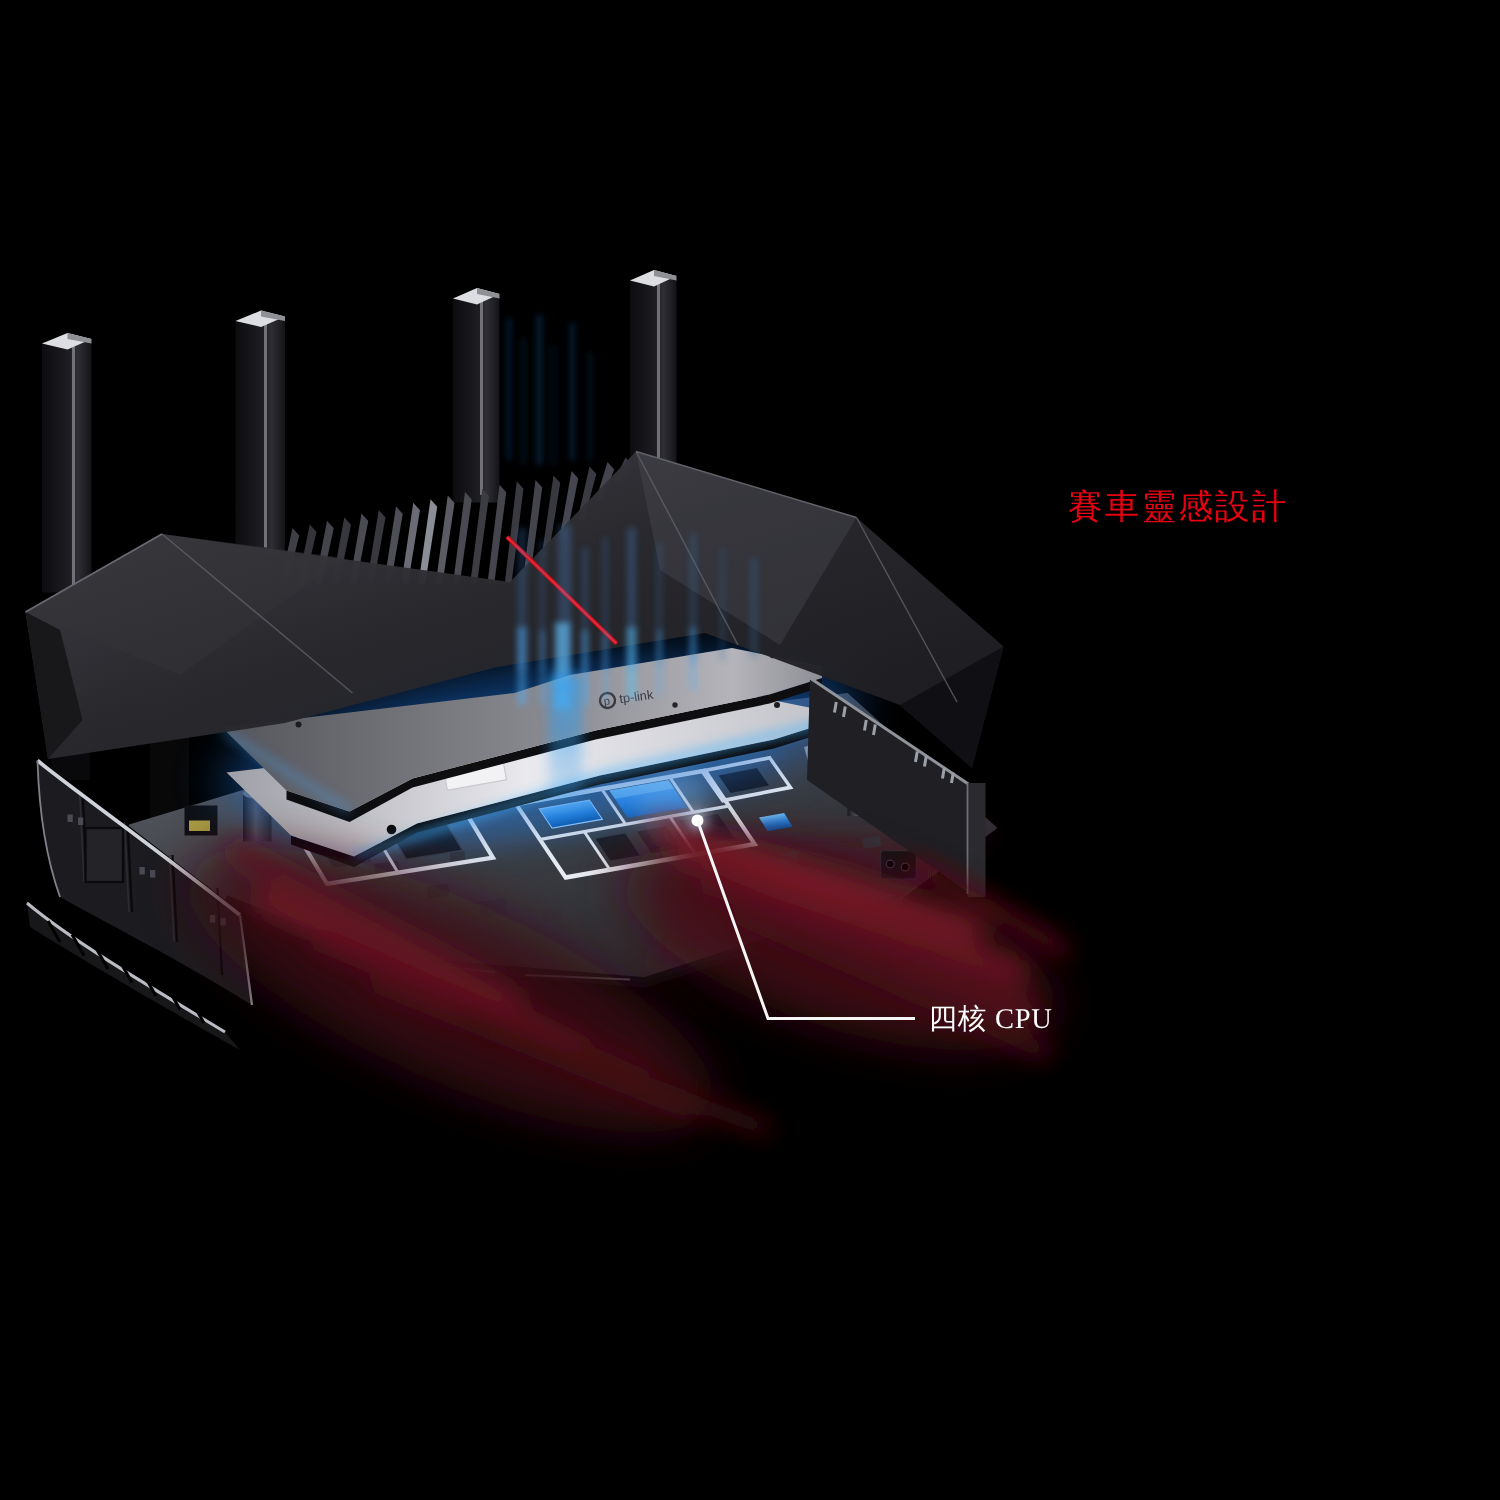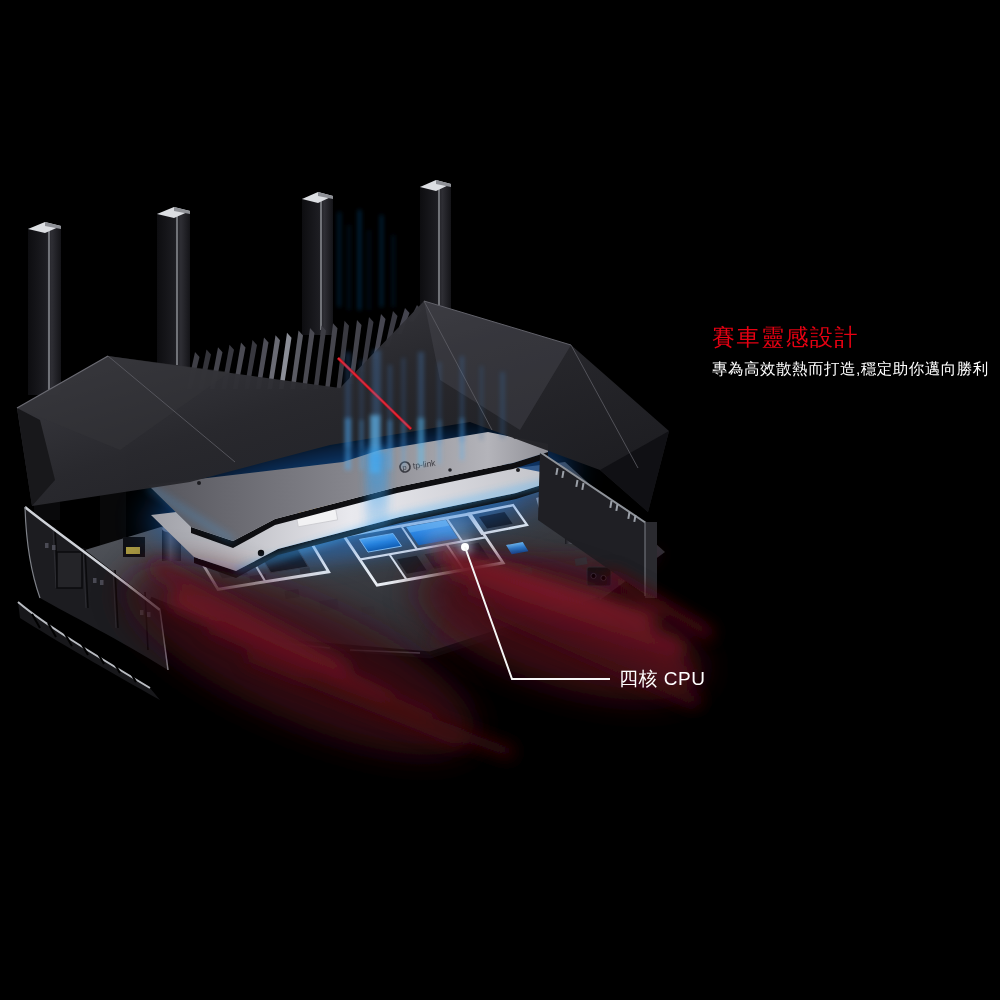--- a/index.html
+++ b/index.html
@@ -11,21 +11,21 @@
   .headline{
     position:absolute;left:712px;top:322px;
     font-size:23px;font-weight:400;letter-spacing:1.5px;white-space:nowrap;
   }
   .subheadline{
     position:absolute;left:712px;top:359px;
     font-size:15.5px;font-weight:400;letter-spacing:0.5px;white-space:nowrap;color:#fff;
   }
   .cpu-label{
     position:absolute;left:619px;top:666px;
-    font-size:19px;color:#fff;letter-spacing:0.5px;white-space:nowrap;
+    font-size:19px;color:#fff;letter-spacing:0.5px;white-space:nowrap;font-family:Liberation Serif, serif;
   }
 </style>
 </head>
 <body>
 
 <div class="stage">
 
 <svg width="1000" height="1000" viewBox="0 0 1000 1000">
   <defs>
     <linearGradient id="antGrad" x1="0" y1="0" x2="1" y2="0">
@@ -380,16 +380,15 @@
   </g>
 
   <g>
     <circle cx="465" cy="547" r="7" fill="#cfe8ff" opacity="0.5" filter="url(#b4)"></circle>
     <circle cx="465" cy="547" r="4" fill="#ffffff"></circle>
     <polyline points="465,547 512,679 610,679" fill="none" stroke="#f5f5f5" stroke-width="2"></polyline>
   </g>
 </svg>
 
 <div class="headline" style="color: rgb(230, 0, 18);">賽車靈感設計</div>
-<div class="subheadline">專為高效散熱而打造,穩定助你邁向勝利</div>
 <div class="cpu-label">四核 CPU</div>
 
 </div>
 
 </body></html>

